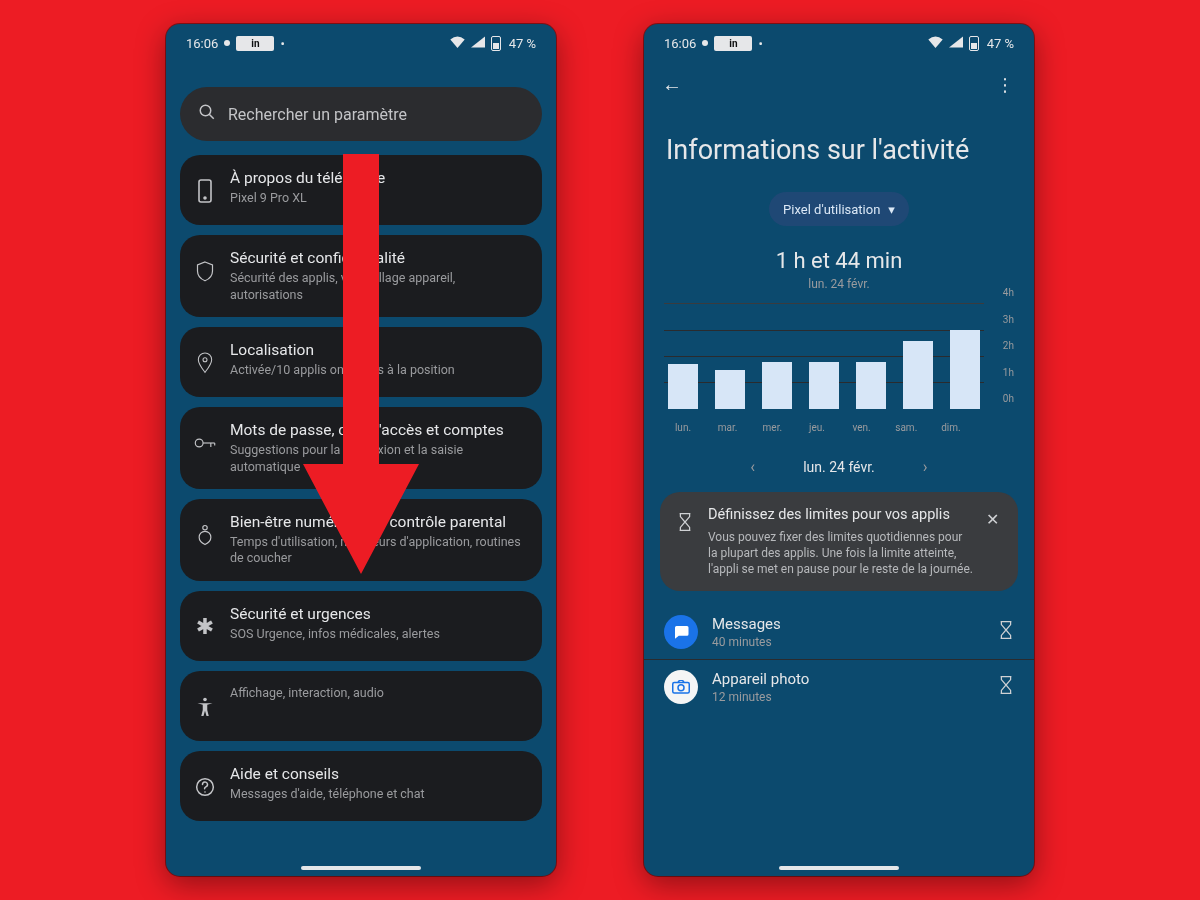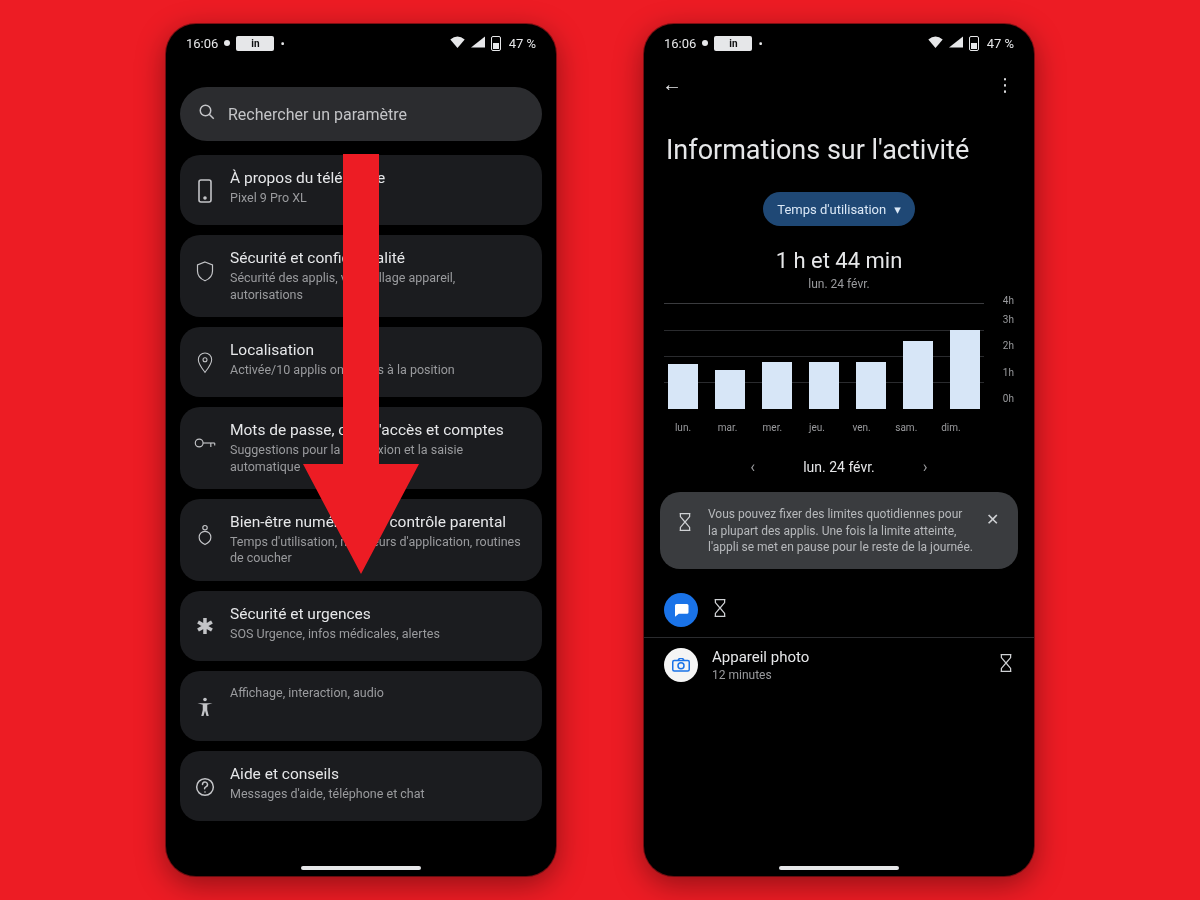--- a/index.html
+++ b/index.html
@@ -9,22 +9,22 @@
     background: #ed1c24;
     display: flex;
     align-items: center;
     justify-content: center;
     gap: 88px;
     overflow: hidden;
   }
   .phone {
     width: 390px;
     height: 852px;
-    background: #000000;
-    border-radius: 30px;
+    background: #0c4a6e;
+    border-radius: 14px;
     color: #e6e7e9;
     position: relative;
     overflow: hidden;
     box-shadow: 0 0 0 1px rgba(0,0,0,.4), 0 8px 30px rgba(0,0,0,.4);
   }
   .statusbar {
     height: 34px;
     display: flex;
     align-items: center;
     justify-content: space-between;
@@ -284,42 +284,42 @@
   <div class="p2-body">
     <div class="p2-head">
       <span style="font-size:20px;">←</span>
       <span style="font-size:18px;letter-spacing:2px;">⋮</span>
     </div>
 
     <div class="p2-title">Informations sur l'activité</div>
 
     <div class="chip-row">
       <div class="chip">
-        <span>Temps d'utilisation</span>
+        <span>Pixel d'utilisation</span>
         <span>▾</span>
       </div>
     </div>
 
     <div class="summary">
       <div class="summary-big">1 h et 44 min</div>
       <div class="summary-sm">lun. 24 févr.</div>
     </div>
 
     <div class="chart-wrap">
       <div class="chart-grid" id="grid">
           <div style="bottom: 25%;"></div>
           <div style="bottom: 50%;"></div>
           <div style="bottom: 75%;"></div>
         </div>
       <div id="yticks">
           <div class="ytick" style="bottom: 24px;">0h</div>
           <div class="ytick" style="bottom: 50.5px;">1h</div>
           <div class="ytick" style="bottom: 77px;">2h</div>
           <div class="ytick" style="bottom: 103.5px;">3h</div>
-          <div class="ytick" style="bottom: 122px;">4h</div>
+          <div class="ytick" style="bottom: 130px;">4h</div>
         </div>
       <div class="bars" id="bars">
           <div class="bar-col">
             <div class="bar" style="height: 45.05px;"></div>
           </div>
           <div class="bar-col">
             <div class="bar" style="height: 39.75px;"></div>
           </div>
           <div class="bar-col">
             <div class="bar" style="height: 47.7px;"></div>
@@ -354,30 +354,35 @@
       <span class="chev">›</span>
     </div>
 
     <div class="banner">
       <div class="banner-icon">
         <svg width="16" height="20" viewBox="0 0 20 26" fill="none" stroke="#cfd1d4" stroke-width="1.6">
             <path d="M3 2 H17 M3 24 H17 M4 2 V6 L10 13 L4 20 V24 M16 2 V6 L10 13 L16 20 V24"></path>
           </svg>
       </div>
       <div style="flex:1">
+        <div class="banner-title">Définissez des limites pour vos applis</div>
         <div class="banner-body">Vous pouvez fixer des limites quotidiennes pour la plupart des applis. Une fois la limite atteinte, l'appli se met en pause pour le reste de la journée.</div>
       </div>
       <span class="banner-x">✕</span>
     </div>
 
     <div class="app-row">
       <div class="app-icon msg">
         <svg width="18" height="18" viewBox="0 0 24 24" fill="#fff">
             <path d="M4 4 H20 A2 2 0 0 1 22 6 V15 A2 2 0 0 1 20 17 H9 L4 21 V6 A2 2 0 0 1 6 4 Z"></path>
           </svg>
+      </div>
+      <div class="app-txt">
+        <div class="app-name">Messages</div>
+        <div class="app-sub">40 minutes</div>
       </div>
       <span class="app-timer">
         <svg width="16" height="20" viewBox="0 0 20 26" fill="none" stroke="#cfd1d4" stroke-width="1.6">
             <path d="M3 2 H17 M3 24 H17 M4 2 V6 L10 13 L4 20 V24 M16 2 V6 L10 13 L16 20 V24"></path>
           </svg>
       </span>
     </div>
     <div class="divider"></div>
     <div class="app-row">
       <div class="app-icon cam">

